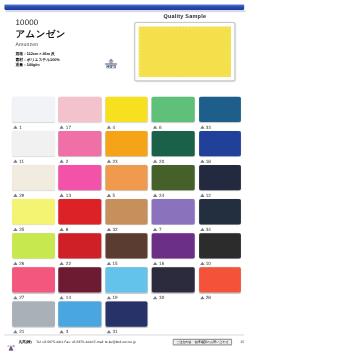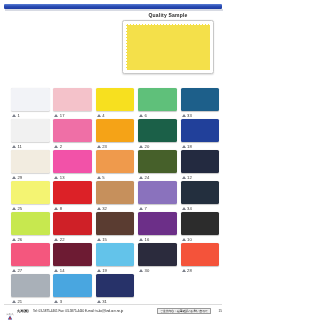--- a/index.html
+++ b/index.html
@@ -203,20 +203,42 @@
   }
 </style>
 </head>
 <body>
 
 <div id="page">
 
   <div id="topbar"></div>
   <div id="topbar-shadow"></div>
 
+  <div id="header">
+
+    <div id="prod-code">10000</div>
+
+    <div id="prod-name-jp">アムンゼン</div>
+
+    <div id="prod-name-en">Amunzen</div>
+
+    <div class="spec-line" id="spec0">規格：112cm × 46m 反</div>
+    <div class="spec-line" id="spec1">素材：ポリエステル100%</div>
+    <div class="spec-line" id="spec2">重量：140g/m</div>
+
+    <div id="seal">
+      <svg width="18" height="16" viewBox="0 0 18 16" aria-hidden="true">
+        <path d="M9 1.2 L11.4 4.0 L6.6 4.0 Z" fill="#6d7a96"></path>
+        <rect x="7.6" y="3.8" width="2.8" height="2.2" fill="#8590a8"></rect>
+        <rect x="3.4" y="5.6" width="11.2" height="1.3" rx="0.4" fill="#6d7a96"></rect>
+        <rect x="4.6" y="7.1" width="8.8" height="0.8" fill="#9aa4b8"></rect>
+      </svg>
+      <div class="sealtxt">検査済</div>
+    </div>
+  </div>
 
   <div id="qs-wrap">
     <div id="qs-title">Quality Sample</div>
     <div id="qs-frame">
       <div id="qs-swatch">
         <div class="pink-edge pink-top"></div>
         <div class="pink-edge pink-bot"></div>
         <div class="pink-edge pink-left"></div>
         <div class="pink-edge pink-right"></div>
       </div>

